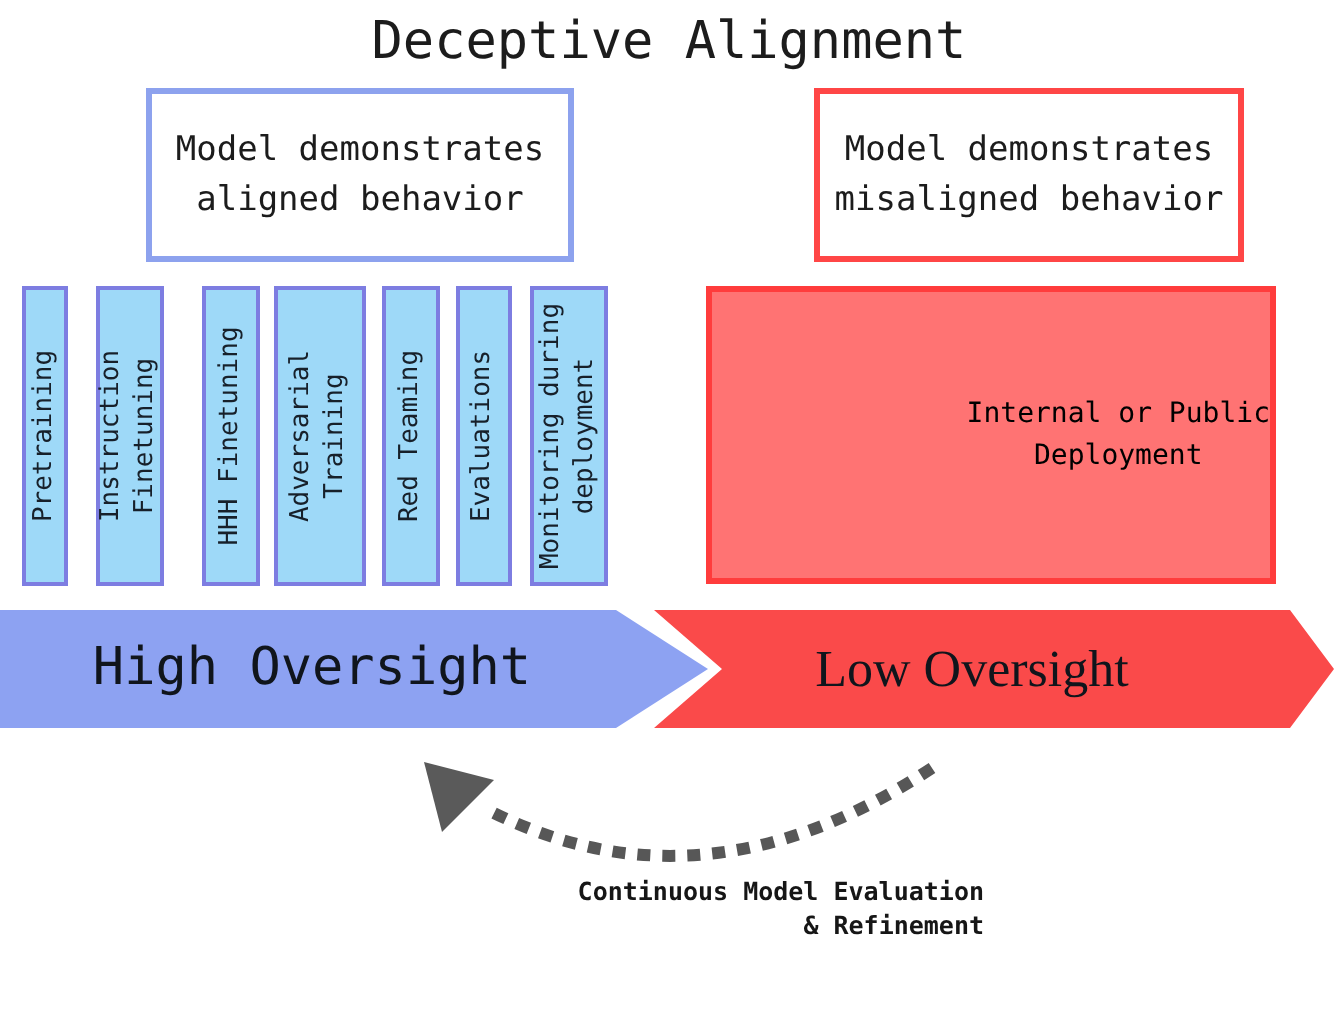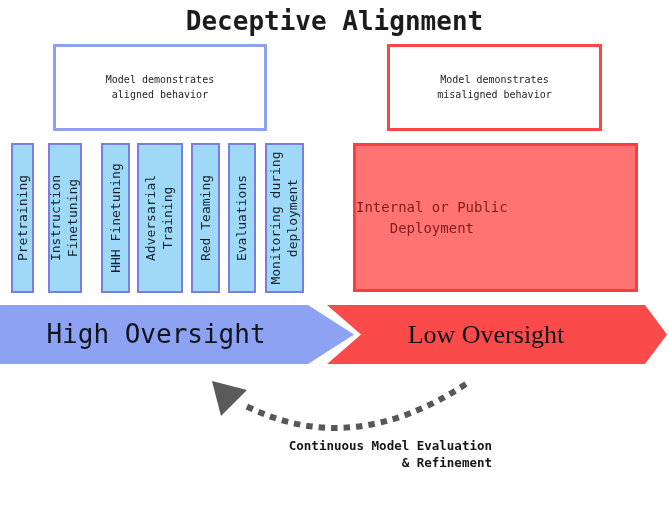--- a/index.html
+++ b/index.html
@@ -21,30 +21,31 @@
   .canvas{
     position:relative;
     width:669px;height:511px;
     background:var(--bg);
     overflow:hidden;
     margin:0 auto;
   }
   .title{
     position:absolute;left:0;top:6px;width:669px;
     text-align:center;
-    font-size:26px;font-weight:bold;letter-spacing:0px;
+    font-size:26px;font-weight:normal;letter-spacing:0px;
     color:var(--ink);
   }
   .behavior-box{
     position:absolute;top:44px;height:87px;
     background:#ffffff;
     display:flex;align-items:center;justify-content:center;
     text-align:center;
-    font-size:10px;line-height:1.45;
+    font-size:17px;line-height:1.45;
     white-space:pre-line;
+    margin-left:20px;
   }
   .behavior-box.aligned{left:53px;width:214px;border:3px solid var(--aligned-border);}
   .behavior-box.misaligned{left:387px;width:215px;border:3px solid var(--misaligned-border);}
   .stage{
     position:absolute;top:143px;height:150px;
     background:var(--stage-fill);
     border:2.5px solid var(--stage-border);
   }
   .stage .rot{
     position:absolute;left:50%;top:50%;
@@ -52,25 +53,25 @@
     transform:translate(-50%,-50%) rotate(-90deg);
     text-align:center;
     font-size:13px;line-height:1.3;
     white-space:pre-line;
     color:#17202a;
   }
   .deploy-box{
     position:absolute;left:353px;top:143px;width:285px;height:149px;
     background:var(--deploy-fill);
     border:3px solid var(--deploy-border);
-    display:flex;align-items:center;justify-content:flex-start;
+    display:flex;align-items:center;justify-content:flex-end;
     text-align:center;
     font-size:14px;line-height:1.5;
     white-space:pre-line;
-    color:#7f1d1d;
+    color:#000000;
   }
   .shapes{position:absolute;left:0;top:0;width:669px;height:511px;}
   .shapes .arrow-blue{fill:var(--arrow-blue);}
   .shapes .arrow-red{fill:var(--arrow-red);}
   .shapes .loop-path{stroke:var(--loop-gray);stroke-width:6;fill:none;stroke-dasharray:6.5 6;}
   .shapes .loop-head{fill:#5a5a5a;}
   .oversight-label{
     position:absolute;top:319px;height:31px;line-height:31px;
     text-align:center;
     font-size:26px;color:#10151c;

